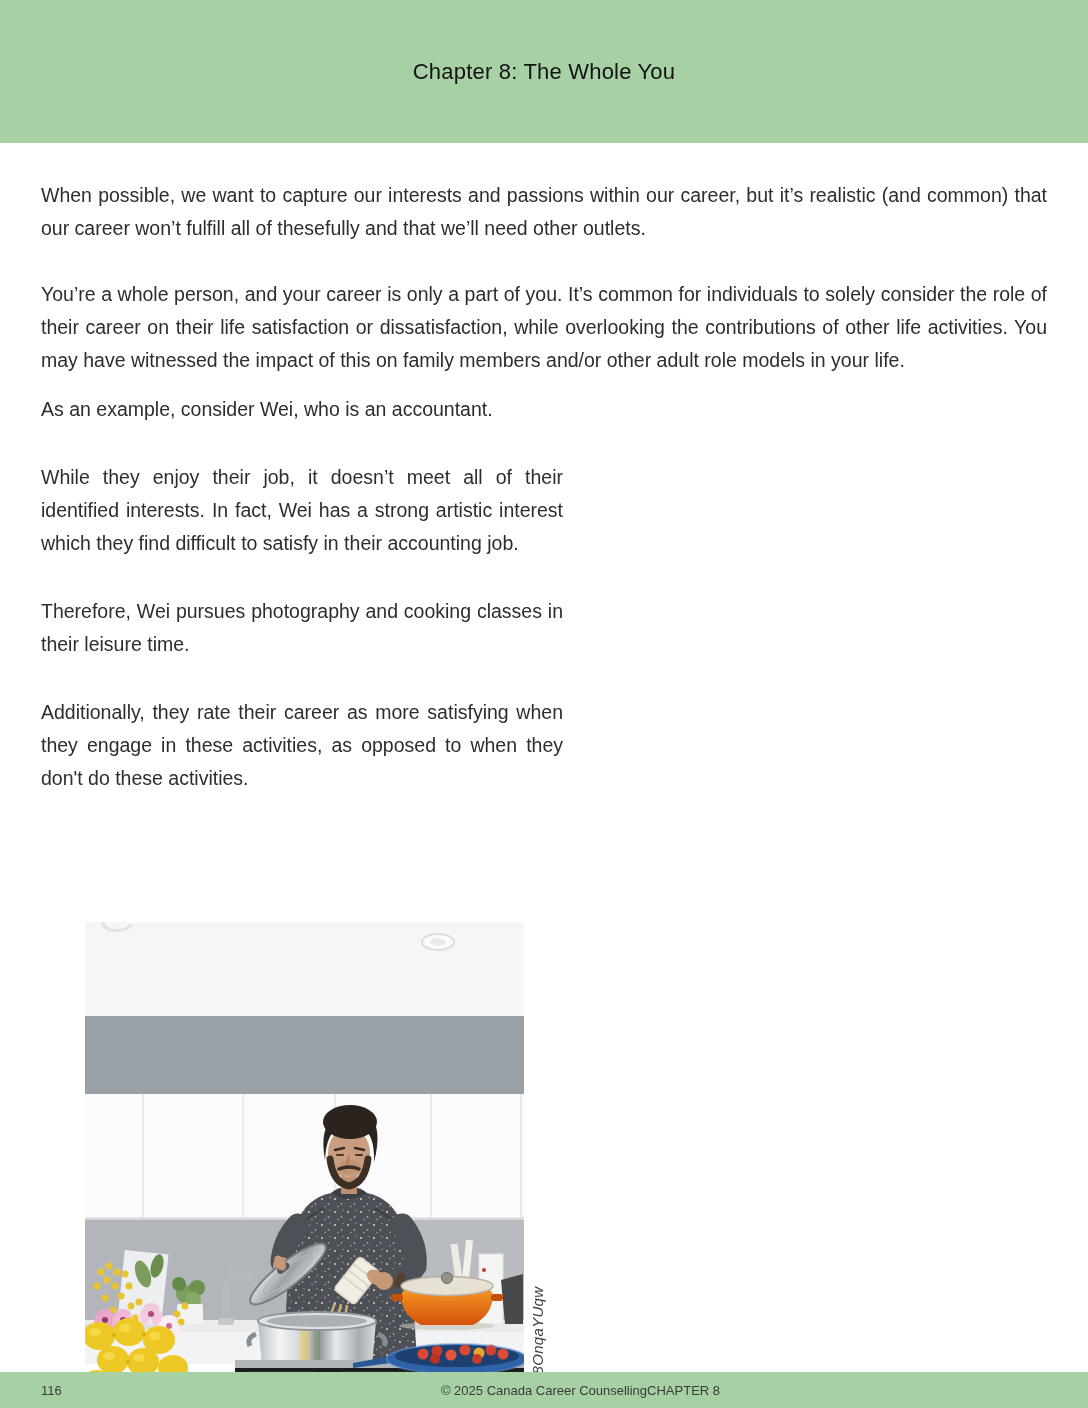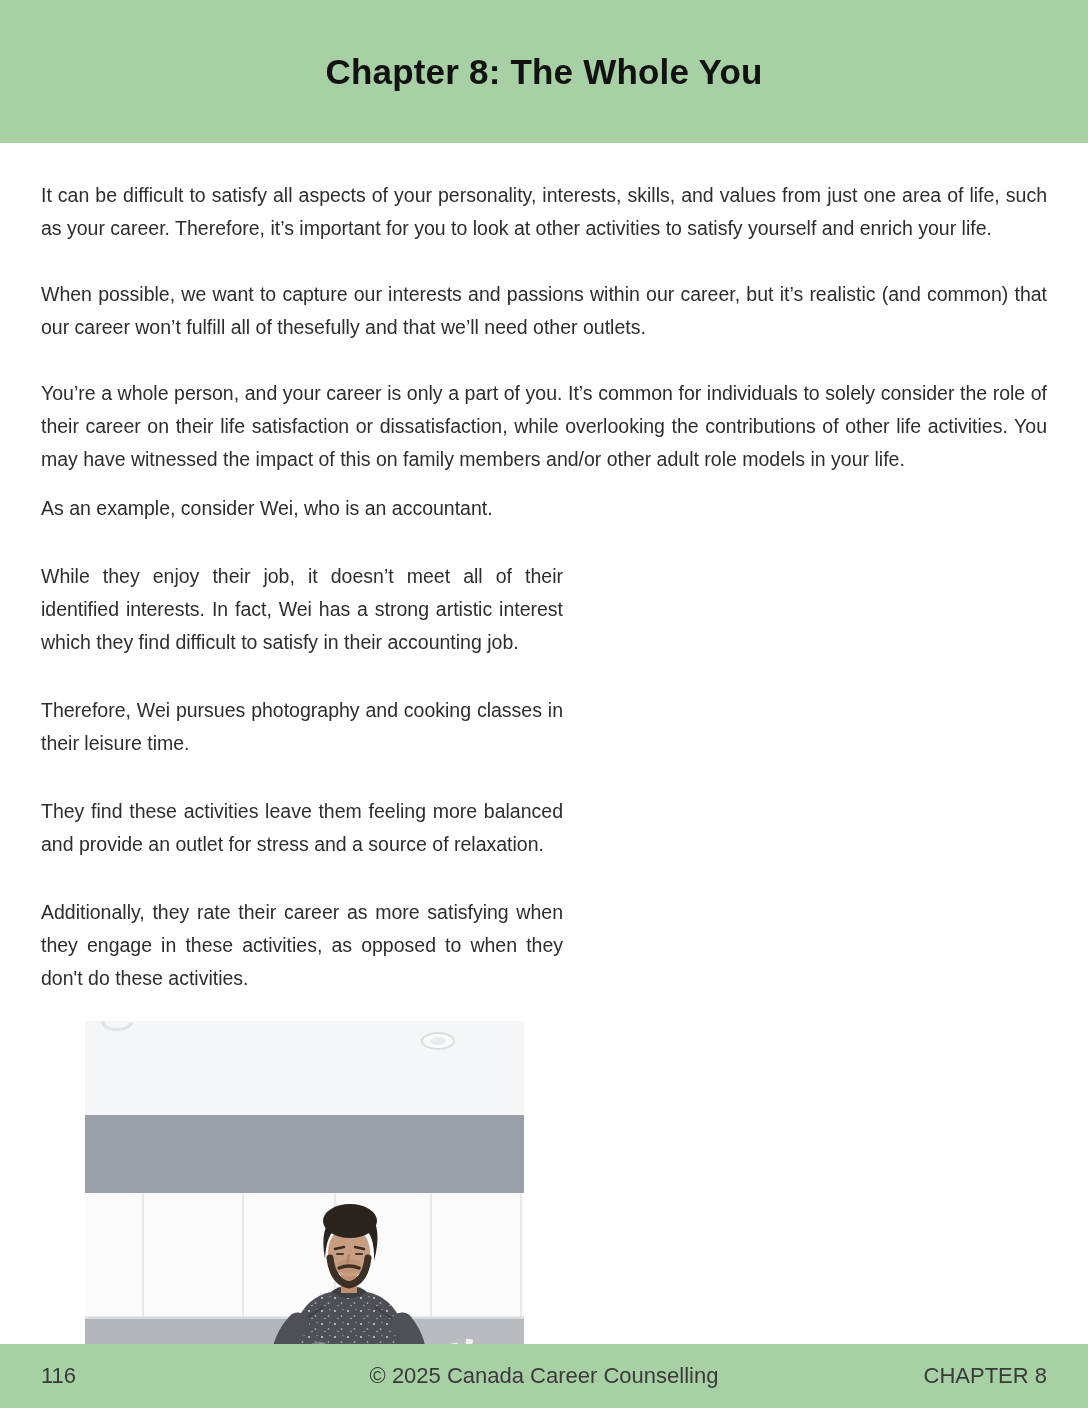--- a/index.html
+++ b/index.html
@@ -18,21 +18,21 @@
     font-family:"Liberation Sans","DejaVu Sans",sans-serif;
     color:var(--body_text);
     overflow:hidden;
   }
   .banner{
     height:143px;
     background:var(--banner);
     display:flex;align-items:center;justify-content:center;
   }
   .banner h1{
-    font-size:35px;font-weight:700;color:var(--title_text);
+    font-size:22px;font-weight:400;color:var(--title_text);
     letter-spacing:.2px;
   }
   .content{
     padding:36px 41px 0 41px;
   }
   .content p{
     font-size:19.5px;line-height:33px;
     text-align:justify;
     color:var(--body_text);
   }
@@ -59,51 +59,49 @@
     height:664px;width:22px;
     writing-mode:vertical-rl;
     transform:rotate(180deg);
     font-size:15px;font-style:italic;
     color:#3f3f3f;
     letter-spacing:.3px;
     white-space:nowrap;
   }
   .footer{
     position:absolute;left:0;bottom:0;
-    width:100%;height:64px;
+    width:100%;height:36px;
     background:var(--banner);
     display:grid;grid-template-columns:1fr auto 1fr;
     align-items:center;
     padding:0 41px;
-    font-size:22px;color:var(--footer_text);
+    font-size:13px;color:var(--footer_text);
   }
   .footer .page-num{text-align:left;}
   .footer .copyright{text-align:left;}
-  .footer .chapter{text-align:right;}
+  .footer .chapter{text-align:left;}
 </style>
 </head>
 <body>
 
 <div class="page">
 
   <div class="banner">
     <h1>Chapter 8: The Whole You</h1>
   </div>
 
   <div class="content">
-    <p class="intro">It can be difficult to satisfy all aspects of your personality, interests, skills, and values from just one area of life, such as your career. Therefore, it’s important for you to look at other activities to satisfy yourself and enrich your life.</p>
     <p class="intro">When possible, we want to capture our interests and passions within our career, but it’s realistic (and common) that our career won’t fulfill all of thesefully and that we’ll need other outlets.</p>
     <p class="intro">You’re a whole person, and your career is only a part of you. It’s common for individuals to solely consider the role of their career on their life satisfaction or dissatisfaction, while overlooking the contributions of other life activities. You may have witnessed the impact of this on family members and/or other adult role models in your life.</p>
 
     <div class="columns">
       <div class="left-col">
         <p>As an example, consider Wei, who is an accountant.</p>
         <p>While they enjoy their job, it doesn’t  meet all of their identified interests. In fact, Wei has a strong artistic interest which they find difficult to satisfy in their accounting job.</p>
         <p>Therefore, Wei pursues photography and cooking classes in their leisure time.</p>
-        <p>They find these activities leave them feeling more balanced and provide an outlet for stress and a source of relaxation.</p>
         <p>Additionally, they rate their career as more satisfying when they engage in these activities, as opposed to when they don't do these activities.</p>
       </div>
 
       <div class="figure">
 
         <svg viewBox="0 0 439 664" width="439" height="664" xmlns="http://www.w3.org/2000/svg">
           <defs>
             <linearGradient id="potg" x1="0" y1="0" x2="1" y2="0">
               <stop offset="0" stop-color="#b9bec2"></stop>
                 <stop offset=".18" stop-color="#f3f5f6"></stop>

